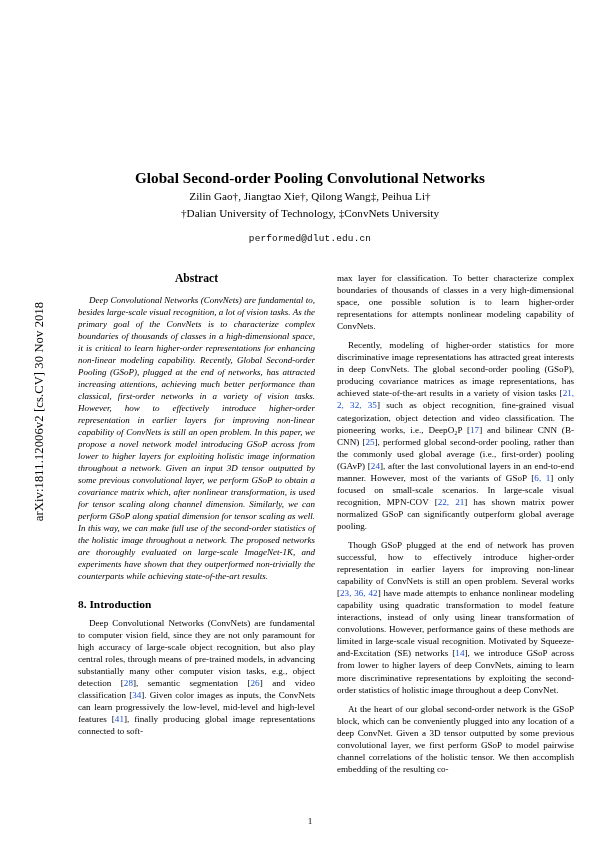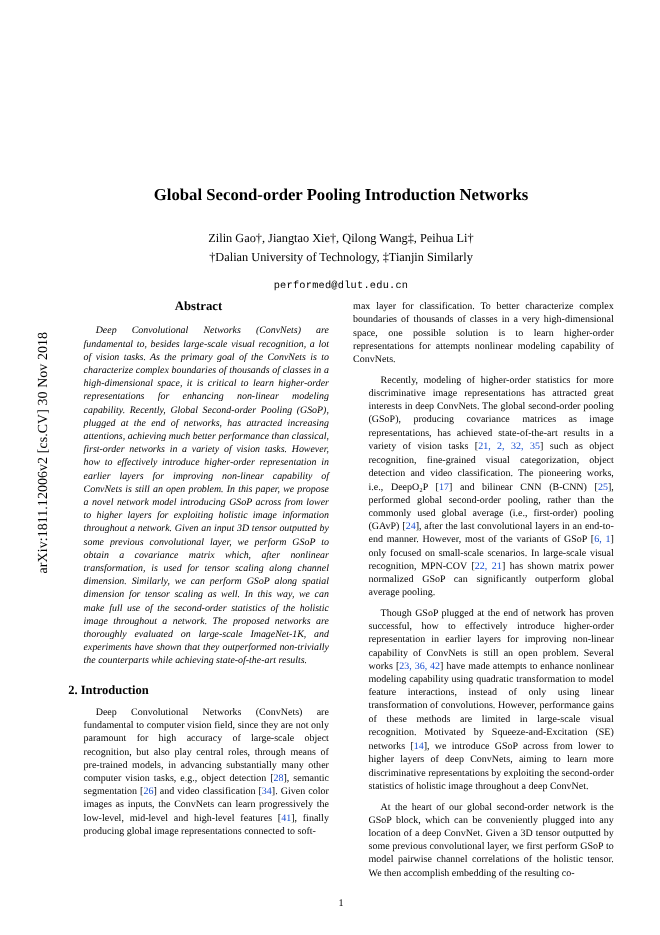--- a/index.html
+++ b/index.html
@@ -51,36 +51,35 @@
     font-size: 15.2px;
     font-weight: bold;
     text-align: center;
     margin-top: 168px;
     line-height: 1.3;
   }
 
   .authors {
     font-size: 11.2px;
     text-align: center;
-    margin-top: 21px;
     line-height: 1.5;
   }
   .authors .line2 { display: block; }
   .email {
     font-family: "Liberation Mono", monospace;
     font-size: 9.4px;
     text-align: center;
     margin-top: 12px;
     letter-spacing: 0.2px;
   }
 
   .columns {
     position: absolute;
     top: 272px;
-    left: 0;
+    left: 16px;
     width: 496px;
     display: flex;
     gap: 22px;
   }
   .col {
     width: 237px;
   }
 
   .sec-head {
     font-size: 11.6px;
@@ -97,21 +96,21 @@
   }
 
   p {
     margin: 0;
     font-size: 9.1px;
     line-height: 1.325;
     text-align: justify;
     text-justify: inter-word;
     hyphens: auto;
   }
-  p.indent { text-indent: 11px; margin-left: 14px; }
+  p.indent { text-indent: 11px; }
   p.abstract {
     font-style: italic;
     font-size: 9.0px;
     line-height: 1.335;
   }
   .gap { height: 7px; }
 
   .cite { color: #1a4fd0; }
 
   .pagenum {
@@ -125,35 +124,35 @@
 </style>
 </head>
 <body>
 
 <div class="page">
 
   <div class="arxiv-stamp">arXiv:1811.12006v2  [cs.CV]  30 Nov 2018</div>
 
   <div class="content">
 
-    <div class="title">Global Second-order Pooling Introduction Networks</div>
+    <div class="title">Global Second-order Pooling Convolutional Networks</div>
 
     <div class="authors">
       <span>Zilin Gao†, Jiangtao Xie†, Qilong Wang‡, Peihua Li†</span>
-      <span class="line2">†Dalian University of Technology, ‡Tianjin Similarly</span>
+      <span class="line2">†Dalian University of Technology, ‡ConvNets University</span>
     </div>
     <div class="email">performed@dlut.edu.cn</div>
 
     <div class="columns">
 
       <div class="col">
         <div class="sec-head">Abstract</div>
         <p class="abstract indent">Deep Convolutional Networks (ConvNets) are fundamental to, besides large-scale visual recognition, a lot of vision tasks. As the primary goal of the ConvNets is to characterize complex boundaries of thousands of classes in a high-dimensional space, it is critical to learn higher-order representations for enhancing non-linear modeling capability. Recently, Global Second-order Pooling (GSoP), plugged at the end of networks, has attracted increasing attentions, achieving much better performance than classical, first-order networks in a variety of vision tasks. However, how to effectively introduce higher-order representation in earlier layers for improving non-linear capability of ConvNets is still an open problem. In this paper, we propose a novel network model introducing GSoP across from lower to higher layers for exploiting holistic image information throughout a network. Given an input 3D tensor outputted by some previous convolutional layer, we perform GSoP to obtain a covariance matrix which, after nonlinear transformation, is used for tensor scaling along channel dimension. Similarly, we can perform GSoP along spatial dimension for tensor scaling as well. In this way, we can make full use of the second-order statistics of the holistic image throughout a network. The proposed networks are thoroughly evaluated on large-scale ImageNet-1K, and experiments have shown that they outperformed non-trivially the counterparts while achieving state-of-the-art results.</p>
 
-        <div class="sec-head-left">2. Introduction</div>
+        <div class="sec-head-left">8. Introduction</div>
         <p class="indent"><span>Deep Convolutional Networks (ConvNets) are fundamental to computer vision field, since they are not only paramount for high accuracy of large-scale object recognition, but also play central roles, through means of pre-trained models, in advancing substantially many other computer vision tasks, e.g., object detection [</span><span class="cite">28</span><span>], semantic segmentation [</span><span class="cite">26</span><span>] and video classification [</span><span class="cite">34</span><span>]. Given color images as inputs, the ConvNets can learn progressively the low-level, mid-level and high-level features [</span><span class="cite">41</span><span>], finally producing global image representations connected to soft-</span></p>
       </div>
 
       <div class="col">
         <p>max layer for classification. To better characterize complex boundaries of thousands of classes in a very high-dimensional space, one possible solution is to learn higher-order representations for attempts nonlinear modeling capability of ConvNets.</p>
         <div class="gap"></div>
         <p class="indent"><span>Recently, modeling of higher-order statistics for more discriminative image representations has attracted great interests in deep ConvNets. The global second-order pooling (GSoP), producing covariance matrices as image representations, has achieved state-of-the-art results in a variety of vision tasks [</span><span class="cite">21, 2, 32, 35</span><span>] such as object recognition, fine-grained visual categorization, object detection and video classification. The pioneering works, i.e., DeepO₂P [</span><span class="cite">17</span><span>] and bilinear CNN (B-CNN) [</span><span class="cite">25</span><span>], performed global second-order pooling, rather than the commonly used global average (i.e., first-order) pooling (GAvP) [</span><span class="cite">24</span><span>], after the last convolutional layers in an end-to-end manner. However, most of the variants of GSoP [</span><span class="cite">6, 1</span><span>] only focused on small-scale scenarios. In large-scale visual recognition, MPN-COV [</span><span class="cite">22, 21</span><span>] has shown matrix power normalized GSoP can significantly outperform global average pooling.</span></p>
         <div class="gap"></div>
         <p class="indent"><span>Though GSoP plugged at the end of network has proven successful, how to effectively introduce higher-order representation in earlier layers for improving non-linear capability of ConvNets is still an open problem. Several works [</span><span class="cite">23, 36, 42</span><span>] have made attempts to enhance nonlinear modeling capability using quadratic transformation to model feature interactions, instead of only using linear transformation of convolutions. However, performance gains of these methods are limited in large-scale visual recognition. Motivated by Squeeze-and-Excitation (SE) networks [</span><span class="cite">14</span><span>], we introduce GSoP across from lower to higher layers of deep ConvNets, aiming to learn more discriminative representations by exploiting the second-order statistics of holistic image throughout a deep ConvNet.</span></p>
         <div class="gap"></div>

